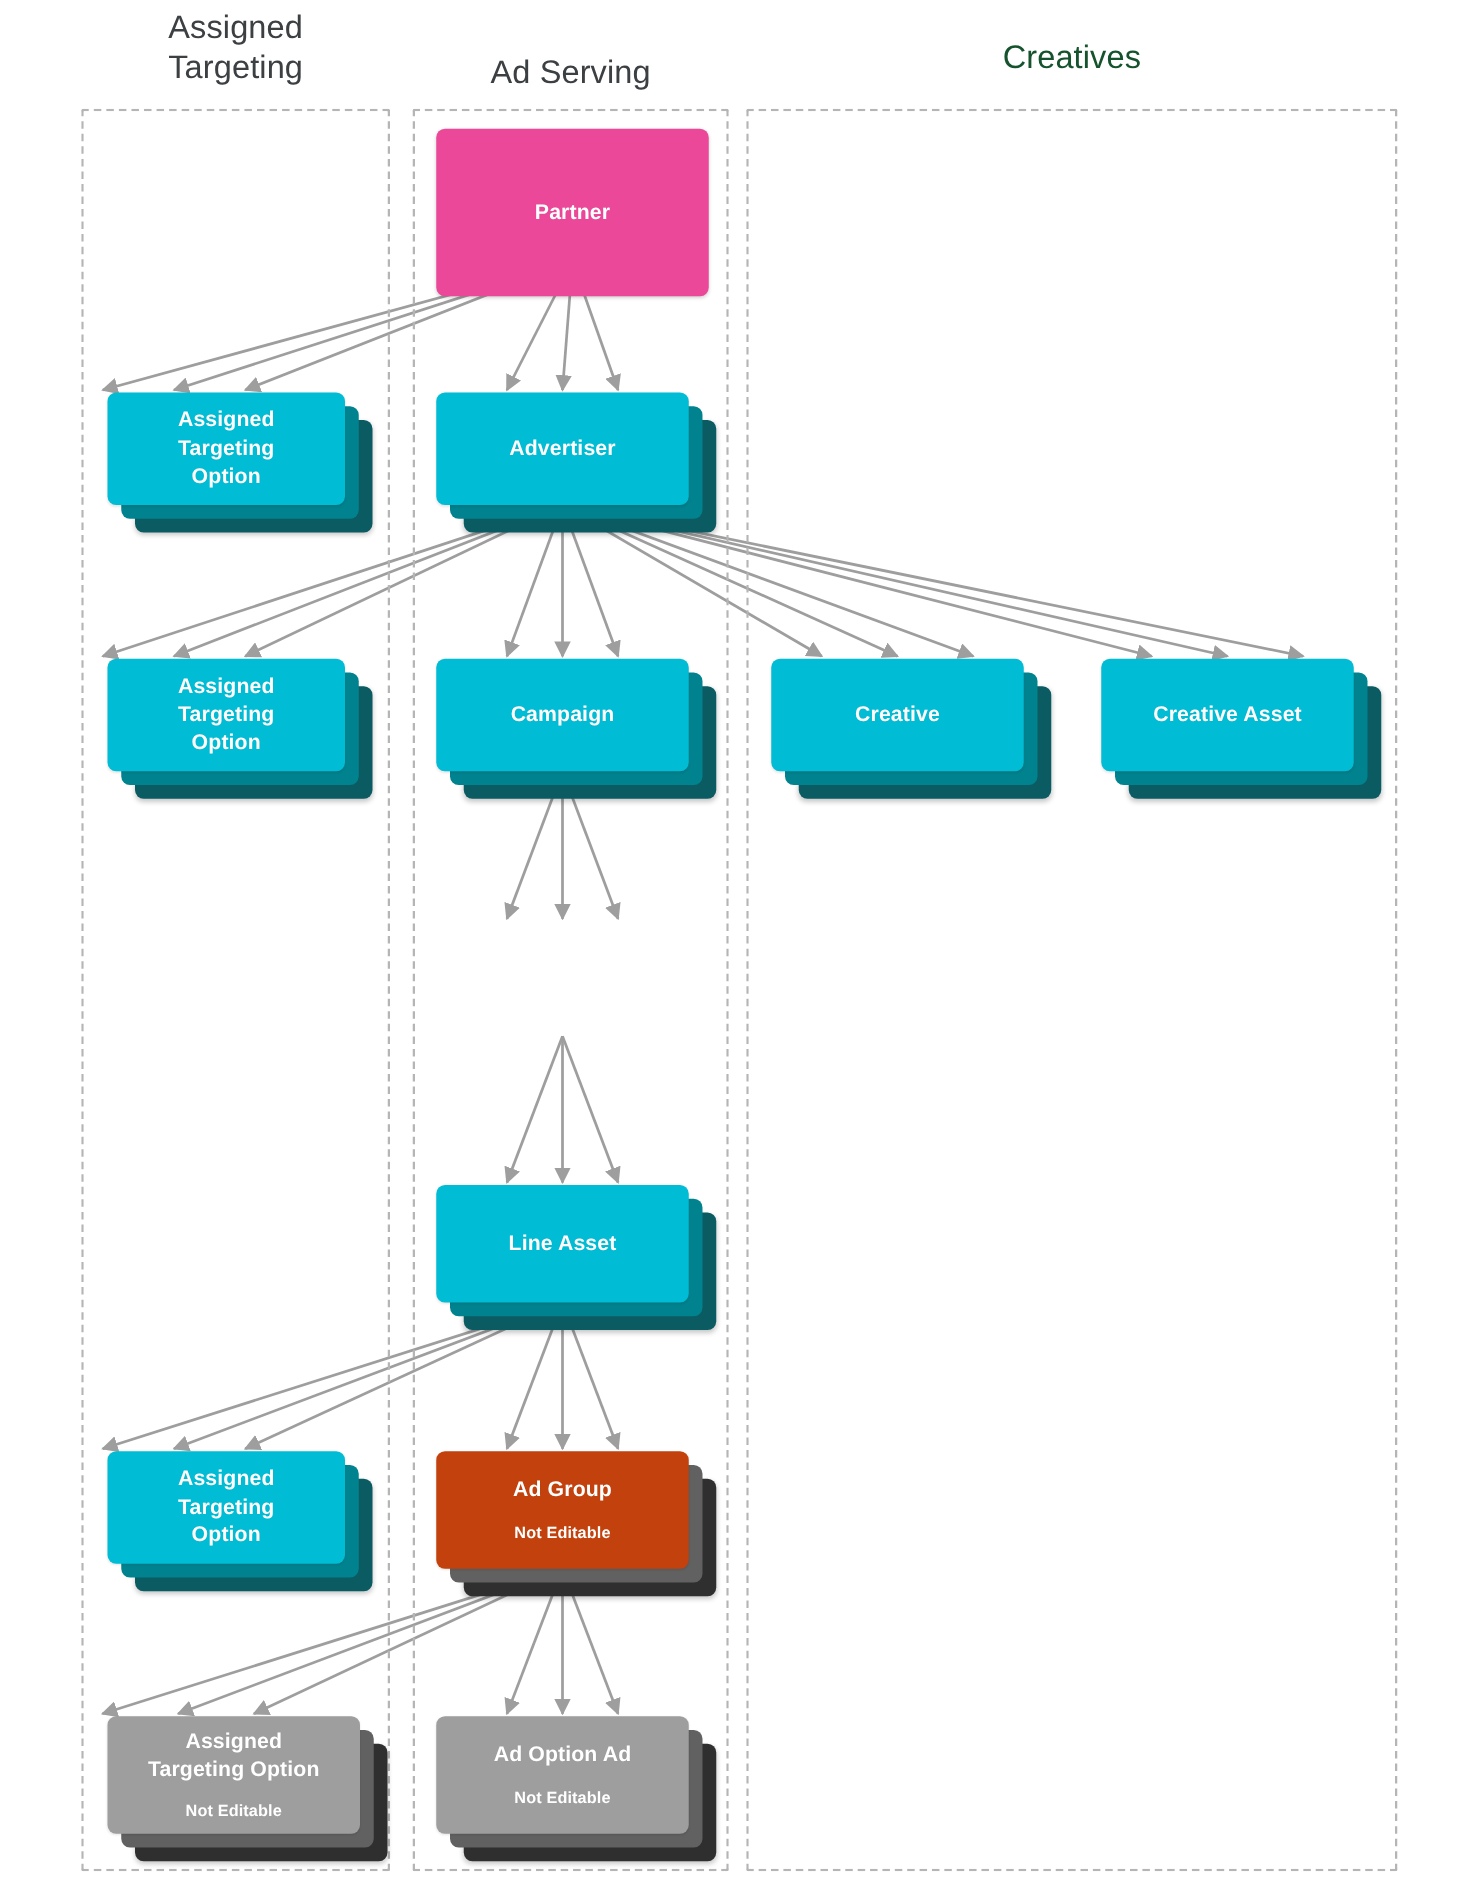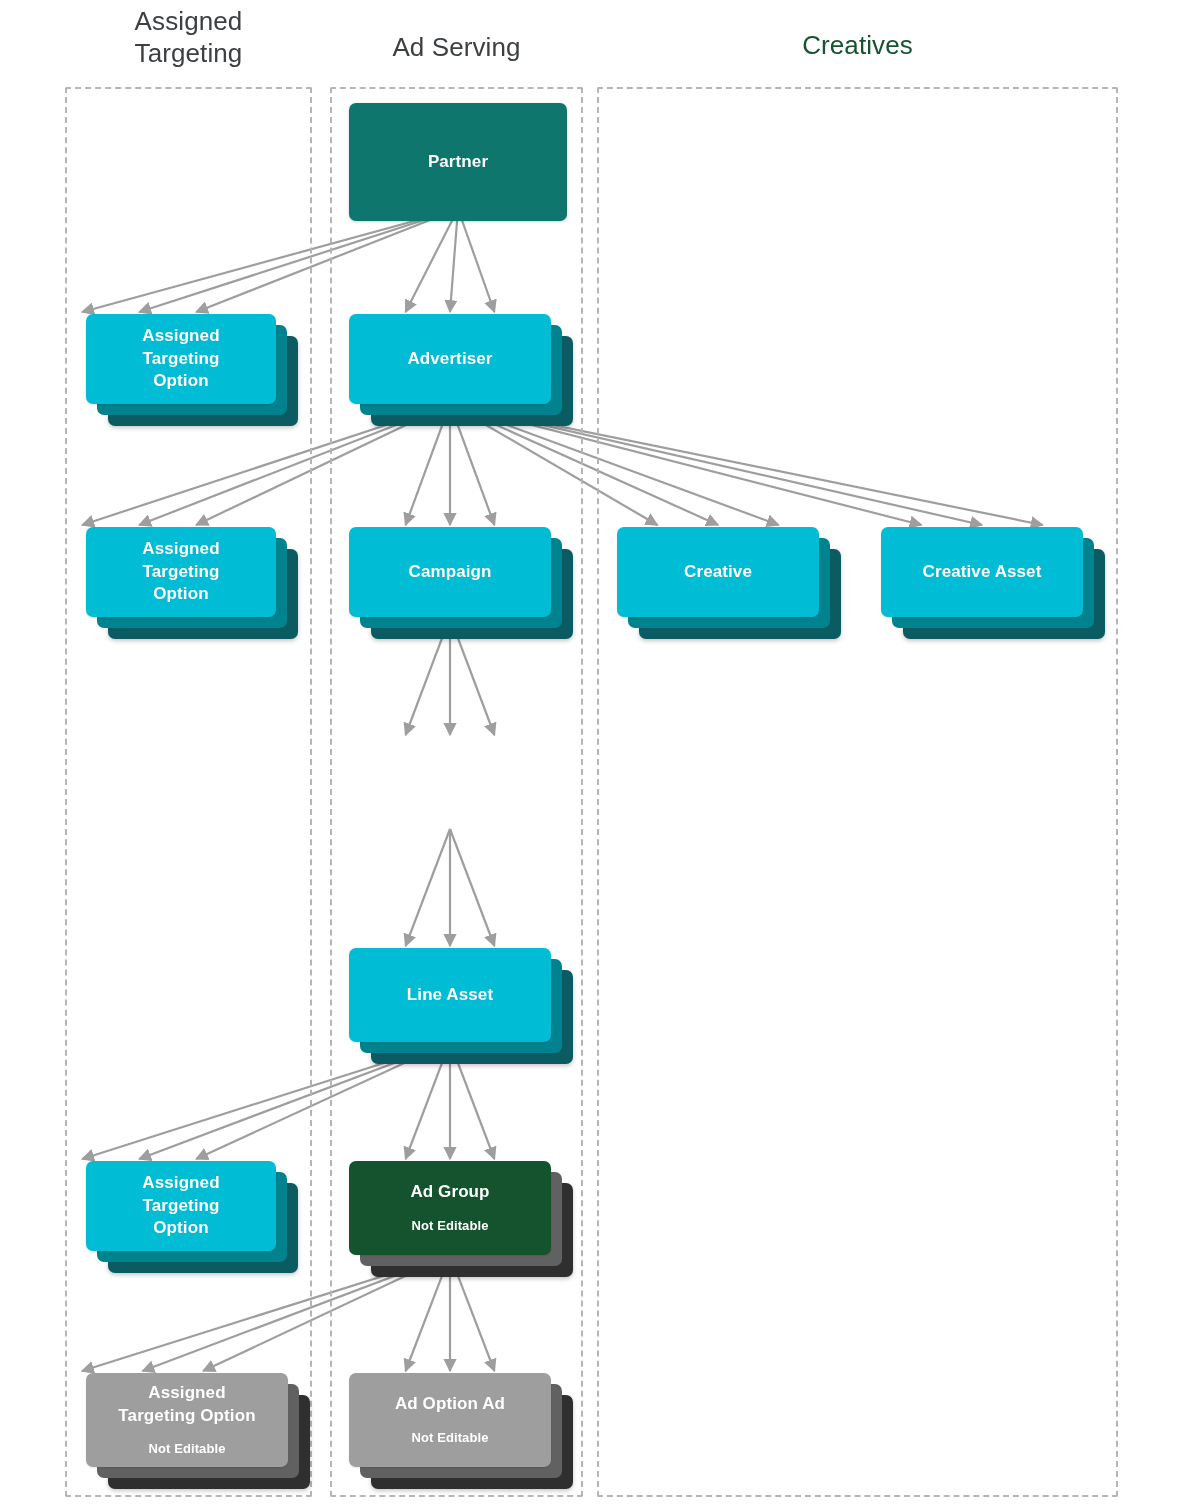--- a/index.html
+++ b/index.html
@@ -150,28 +150,28 @@
         <line x1="450" y1="1255" x2="494.44" y2="1371" stroke="#9e9e9e" stroke-width="2.2" marker-end="url(#arrowhead)"></line>
       </g>
     </svg>
 <div class="col-frame" style="left: 65px; top: 87px; width: 247px; height: 1410px; border-color: rgb(181, 181, 181);"></div>
     <div class="col-frame" style="left: 330px; top: 87px; width: 253px; height: 1410px; border-color: rgb(181, 181, 181);"></div>
     <div class="col-frame" style="left: 597px; top: 87px; width: 521px; height: 1410px; border-color: rgb(181, 181, 181);"></div>
     <div class="col-header" style="left: 65px; width: 247px; color: rgb(60, 64, 67); top: 6px;">
       <div>Assigned</div>
       <div>Targeting</div>
     </div>
-    <div class="col-header" style="left: 330px; width: 253px; color: rgb(60, 64, 67); top: 32px;">
+    <div class="col-header" style="left: 330px; width: 253px; color: rgb(60, 64, 67); top: 42px;">
       <div>Ad Serving</div>
     </div>
     <div class="col-header" style="left: 597px; width: 521px; color: #14532d; top: 30px;">
       <div>Creatives</div>
     </div>
     <div class="node single" style="left: 349px; top: 103px; width: 242px; height: 130px;">
-      <div class="front" style="width: 218px; height: 118px; background: #0f766e; color: rgb(255, 255, 255);">
+      <div class="front" style="width: 218px; height: 134px; background: #ec4899; color: rgb(255, 255, 255);">
         <div class="title">
           <div>Partner</div>
         </div>
       </div>
     </div>
     <div class="node stacked" style="left: 86px; top: 314px; width: 214px; height: 114px;">
       <div class="layer back2" style="left: 22px; top: 22px; width: 190px; height: 90px; background: rgb(11, 91, 98); box-shadow: rgba(0, 0, 0, 0.22) 0px 2px 4px;"></div>
       <div class="layer back1" style="left: 11px; top: 11px; width: 190px; height: 90px; background: rgb(0, 131, 143);"></div>
       <div class="front" style="width: 190px; height: 90px; background: rgb(0, 188, 212); color: rgb(255, 255, 255); box-shadow: rgba(0, 0, 0, 0.1) 0px 1px 2px;">
         <div class="title">
@@ -244,21 +244,21 @@
         <div class="title">
           <div>Assigned</div>
           <div>Targeting</div>
           <div>Option</div>
         </div>
       </div>
     </div>
     <div class="node stacked" style="left: 349px; top: 1161px; width: 226px; height: 118px;">
       <div class="layer back2" style="left: 22px; top: 22px; width: 202px; height: 94px; background: rgb(47, 47, 47); box-shadow: rgba(0, 0, 0, 0.22) 0px 2px 4px;"></div>
       <div class="layer back1" style="left: 11px; top: 11px; width: 202px; height: 94px; background: rgb(97, 97, 97);"></div>
-      <div class="front" style="width: 202px; height: 94px; background: #14532d; color: rgb(255, 255, 255); box-shadow: rgba(0, 0, 0, 0.1) 0px 1px 2px;">
+      <div class="front" style="width: 202px; height: 94px; background: #c2410c; color: rgb(255, 255, 255); box-shadow: rgba(0, 0, 0, 0.1) 0px 1px 2px;">
         <div class="title">
           <div>Ad Group</div>
         </div>
         <div class="subtitle">Not Editable</div>
       </div>
     </div>
     <div class="node stacked" style="left: 86px; top: 1373px; width: 226px; height: 118px;">
       <div class="layer back2" style="left: 22px; top: 22px; width: 202px; height: 94px; background: rgb(47, 47, 47); box-shadow: rgba(0, 0, 0, 0.22) 0px 2px 4px;"></div>
       <div class="layer back1" style="left: 11px; top: 11px; width: 202px; height: 94px; background: rgb(97, 97, 97);"></div>
       <div class="front" style="width: 202px; height: 94px; background: rgb(158, 158, 158); color: rgb(255, 255, 255); box-shadow: rgba(0, 0, 0, 0.1) 0px 1px 2px;">

